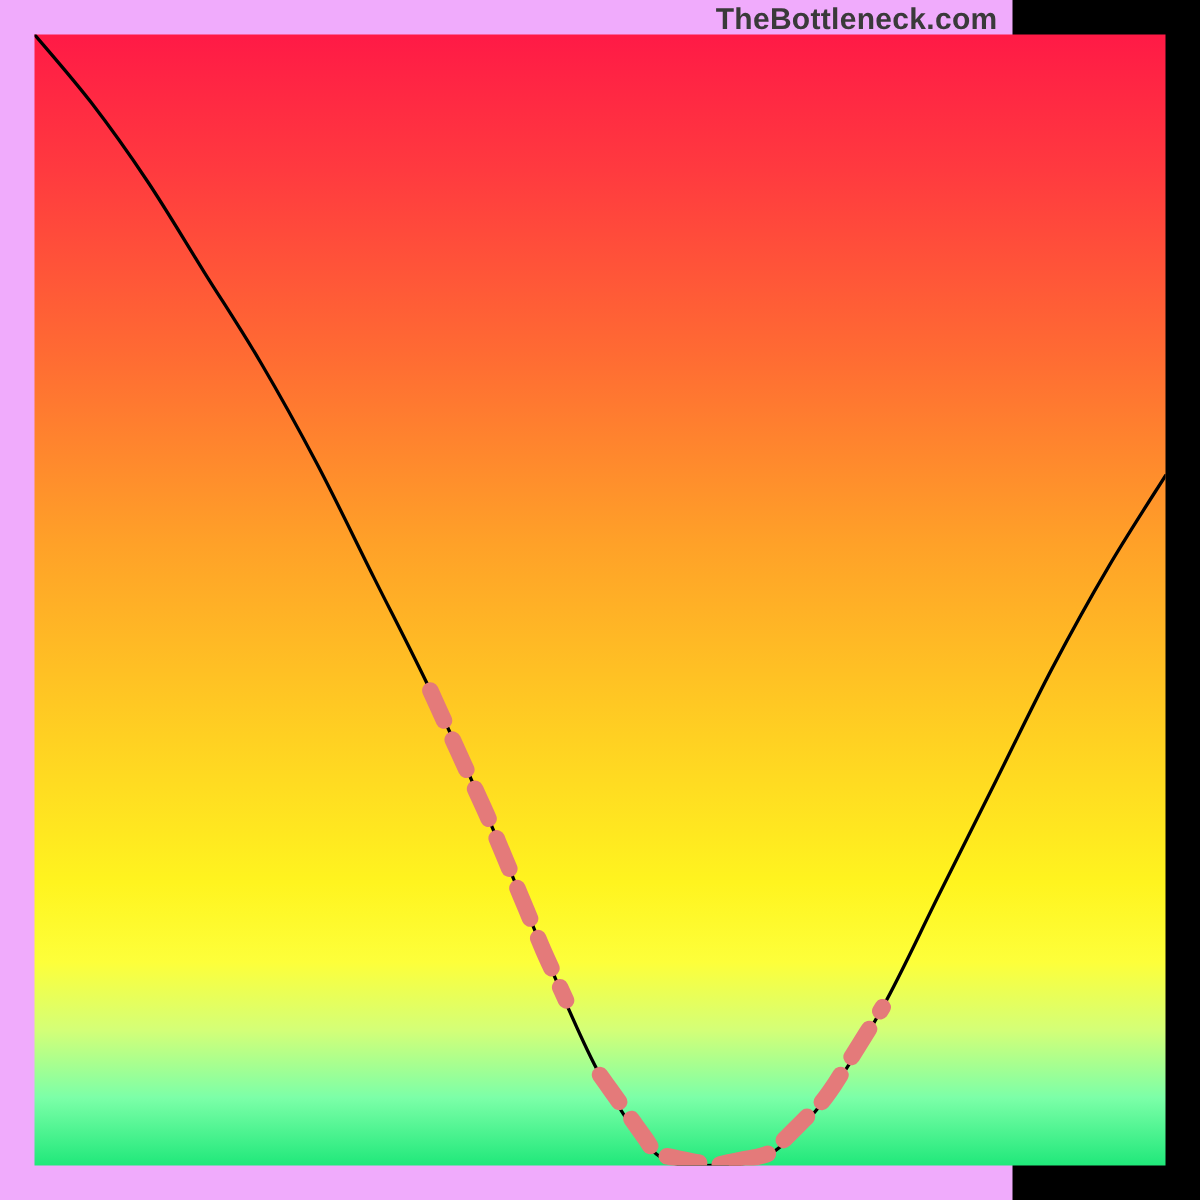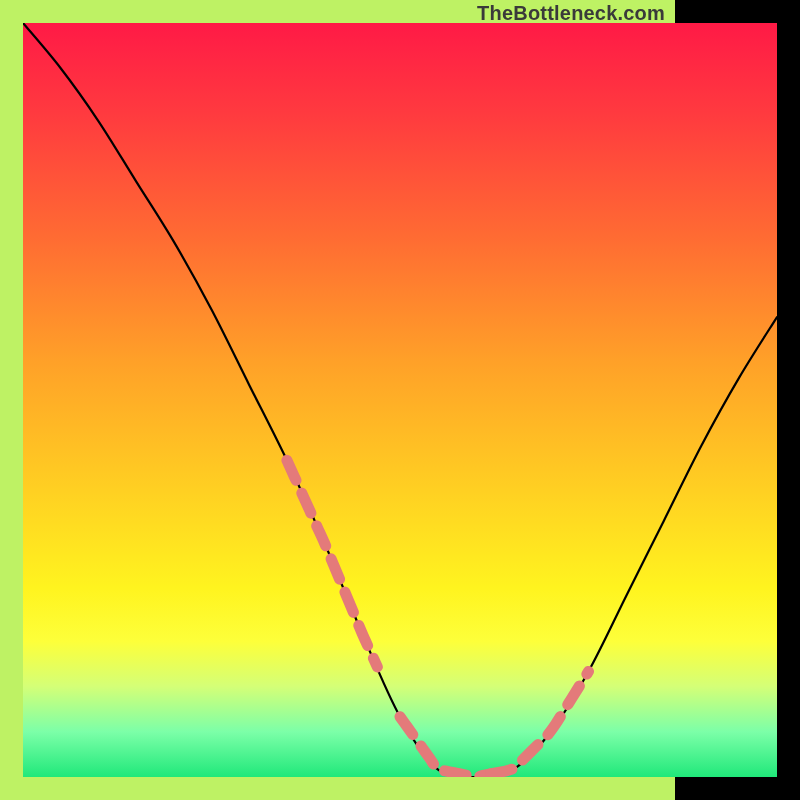--- a/index.html
+++ b/index.html
@@ -9,21 +9,21 @@
     height: 800px;
     background: #000;
     overflow: hidden;
   }
   .frame {
     position: absolute;
     left: 0;
     top: 0;
     width: 675px;
     height: 800px;
-    background: #bef264;
+    background: #f0abfc;
   }
   .plot-area {
     position: absolute;
     left: 23px;
     top: 23px;
     width: 754px;
     height: 754px;
     background: linear-gradient(to bottom,
       #ff1a46 0%,
       #ff3a3f 12%,

